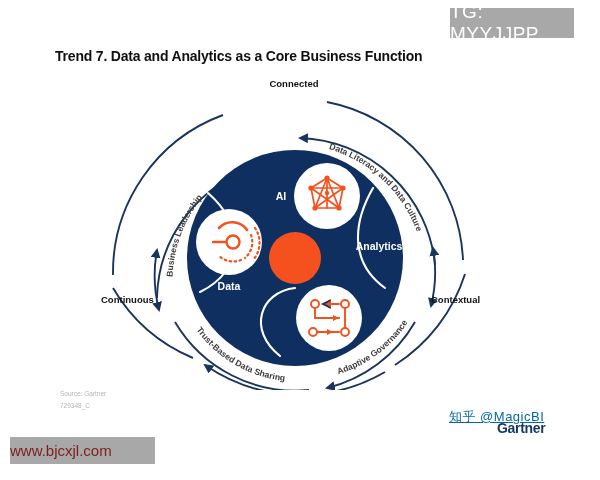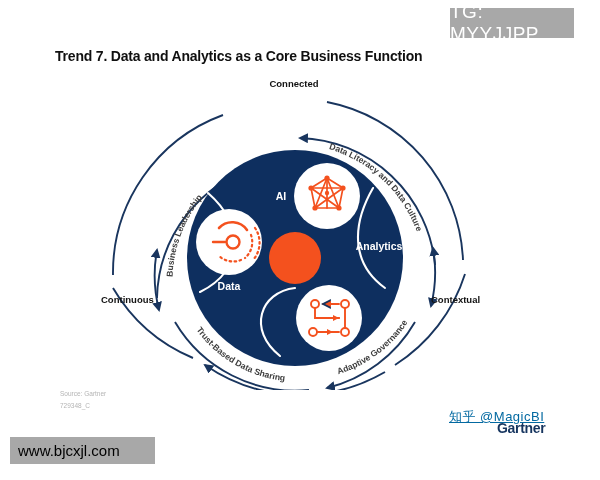--- a/index.html
+++ b/index.html
@@ -31,25 +31,25 @@
     align-items: center;
     justify-content: center;
   }
   .wm-url {
     position: absolute;
     left: 10px;
     top: 437px;
     width: 145px;
     height: 27px;
     background: #a8a8a8;
-    color: #000000;
+    color: #7f1d1d;
     font-size: 15px;
     display: flex;
     align-items: center;
-    padding-left: 8px;
+    padding-left: 0;
     box-sizing: border-box;
   }
   .wm-zhihu {
     position: absolute;
     left: 449px;
     top: 408px;
     font-size: 13px;
     color: #0369a1;
     letter-spacing: 0.5px;
     text-decoration: underline;

